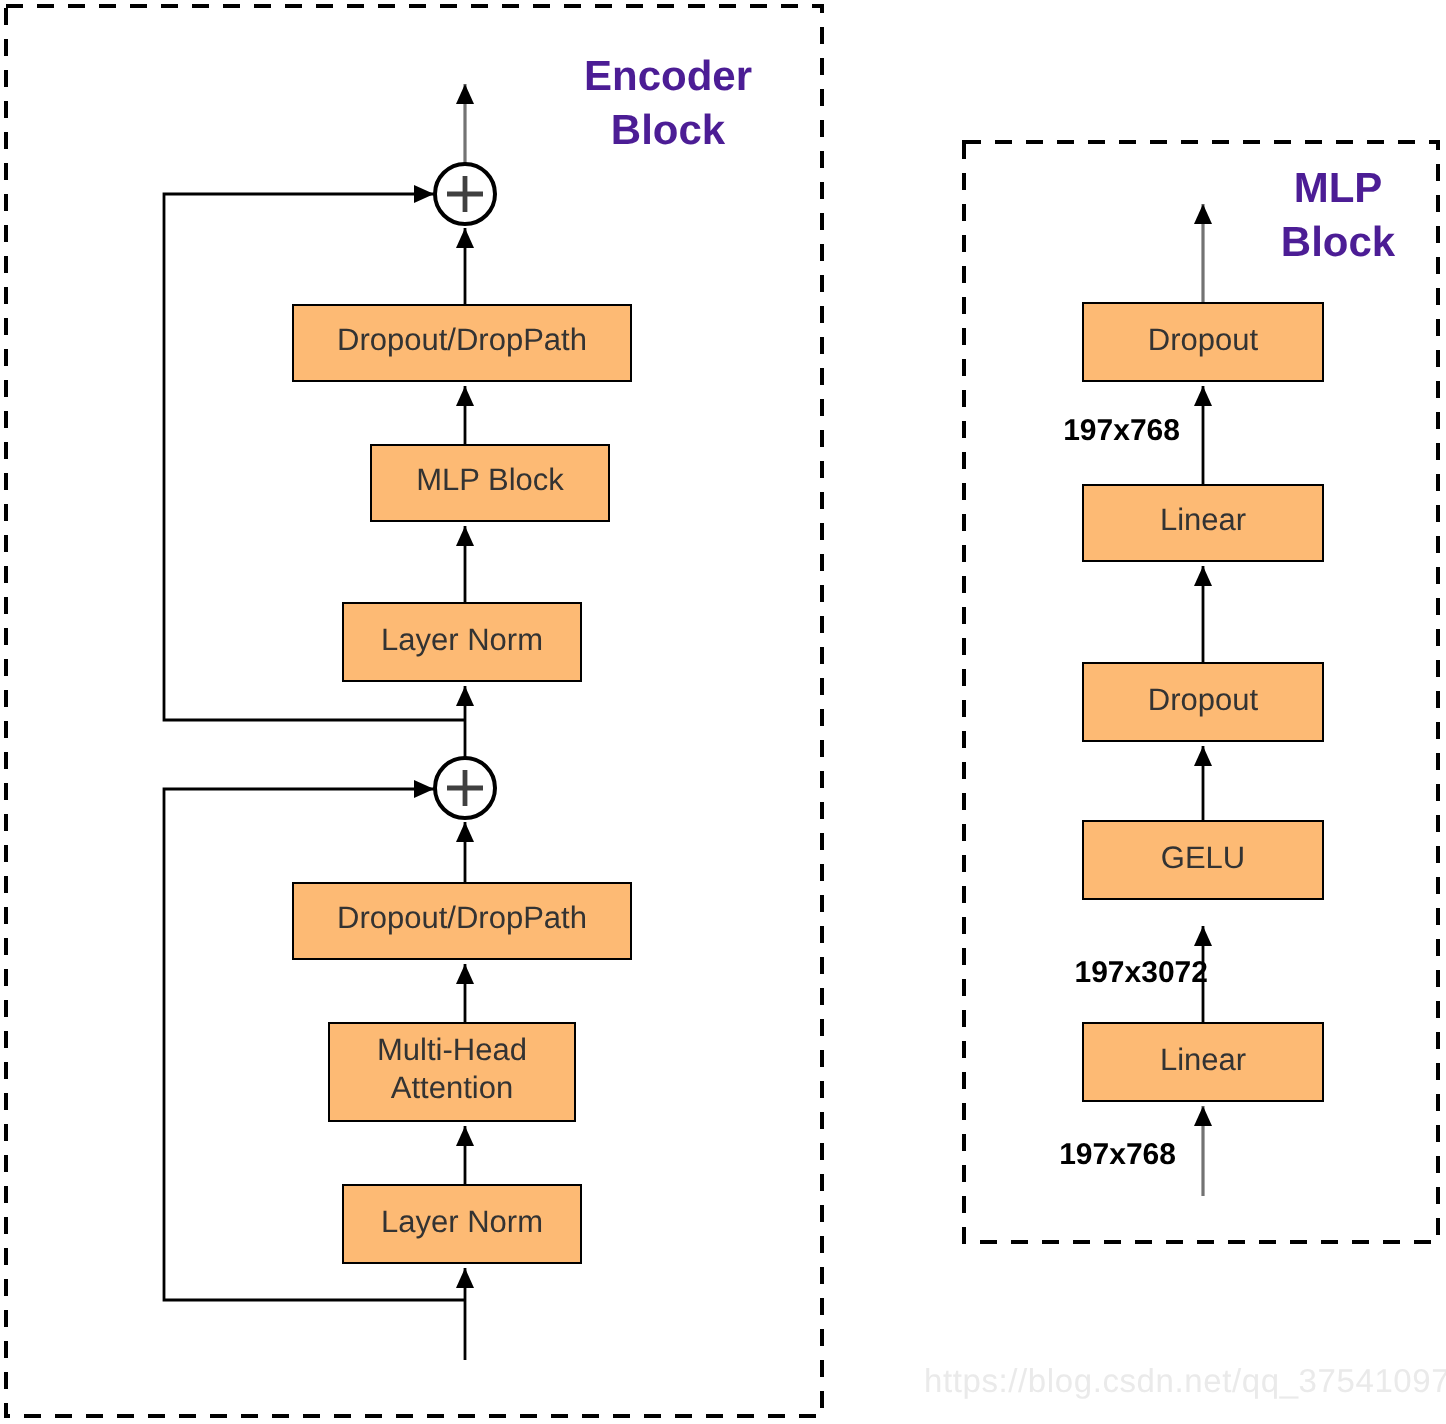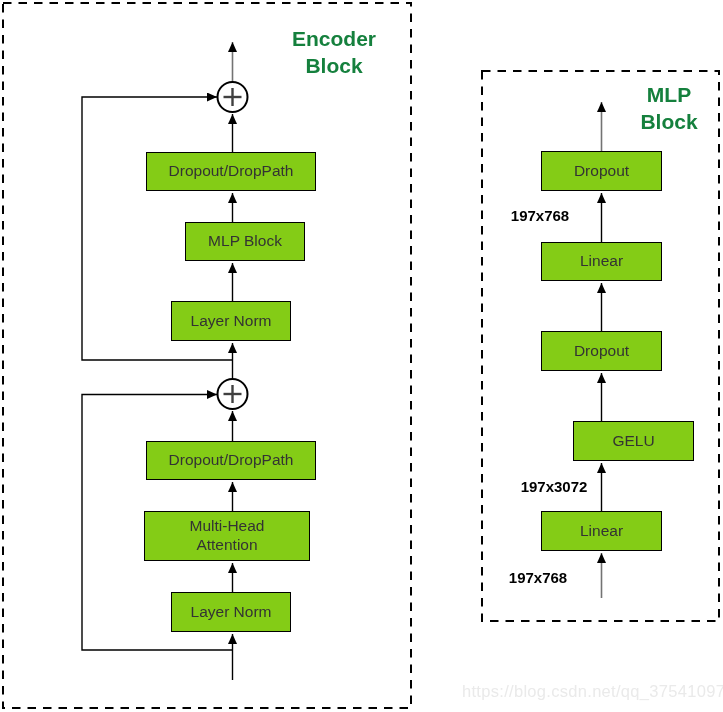--- a/index.html
+++ b/index.html
@@ -18,47 +18,47 @@
   #wires {
     position: absolute;
     left: 0;
     top: 0;
     width: 723px;
     height: 712px;
   }
   .node {
     position: absolute;
     box-sizing: border-box;
-    background: #84cc16;
+    background: #fdba74;
     border: 1px solid #000000;
     color: #333333;
     font-size: 15.5px;
     line-height: 1.22;
     display: flex;
     align-items: center;
     justify-content: center;
     text-align: center;
   }
   .node.wrap {
     padding: 0 18px;
   }
   .block-title {
     position: absolute;
     font-weight: bold;
     font-size: 21px;
     line-height: 27px;
-    color: #15803d;
+    color: #4c1d95;
     text-align: center;
   }
   .dim-label {
     position: absolute;
     font-weight: bold;
     font-size: 15px;
     color: #000000;
-    text-align: center;
+    text-align: right;
   }
   .watermark {
     position: absolute;
     left: 462px;
     top: 682px;
     width: 256px;
     font-size: 16.5px;
     letter-spacing: 0.3px;
     color: #eaeaea;
     text-align: right;
@@ -118,27 +118,27 @@
   </div>
   <div class="block-title" style="left:609px; top:81px; width:120px;">
     <div>MLP</div>
     <div>Block</div>
   </div>
 
   <div class="node" style="left:146px; top:152px; width:170px; height:39px;">Dropout/DropPath</div>
   <div class="node" style="left:185px; top:222px; width:120px; height:39px;">MLP Block</div>
   <div class="node" style="left:171px; top:301px; width:120px; height:40px;">Layer Norm</div>
   <div class="node" style="left:146px; top:441px; width:170px; height:39px;">Dropout/DropPath</div>
-  <div class="node wrap" style="left:144px; top:511px; width:166px; height:50px;">Multi-Head Attention</div>
+  <div class="node wrap" style="left:164px; top:511px; width:124px; height:50px;">Multi-Head Attention</div>
   <div class="node" style="left:171px; top:592px; width:120px; height:40px;">Layer Norm</div>
 
   <div class="node" style="left:541px; top:151px; width:121px; height:40px;">Dropout</div>
   <div class="node" style="left:541px; top:242px; width:121px; height:39px;">Linear</div>
   <div class="node" style="left:541px; top:331px; width:121px; height:40px;">Dropout</div>
-  <div class="node" style="left:541px; top:421px; width:121px; height:40px;margin-left:32px;">GELU</div>
+  <div class="node" style="left:541px; top:410px; width:121px; height:40px;">GELU</div>
   <div class="node" style="left:541px; top:511px; width:121px; height:40px;">Linear</div>
 
   <div class="dim-label" style="left:490px; top:207px; width:100px;">197x768</div>
   <div class="dim-label" style="left:504px; top:478px; width:100px;">197x3072</div>
   <div class="dim-label" style="left:488px; top:569px; width:100px;">197x768</div>
 
   <div class="watermark">https://blog.csdn.net/qq_37541097</div>
 
 </div>
 

